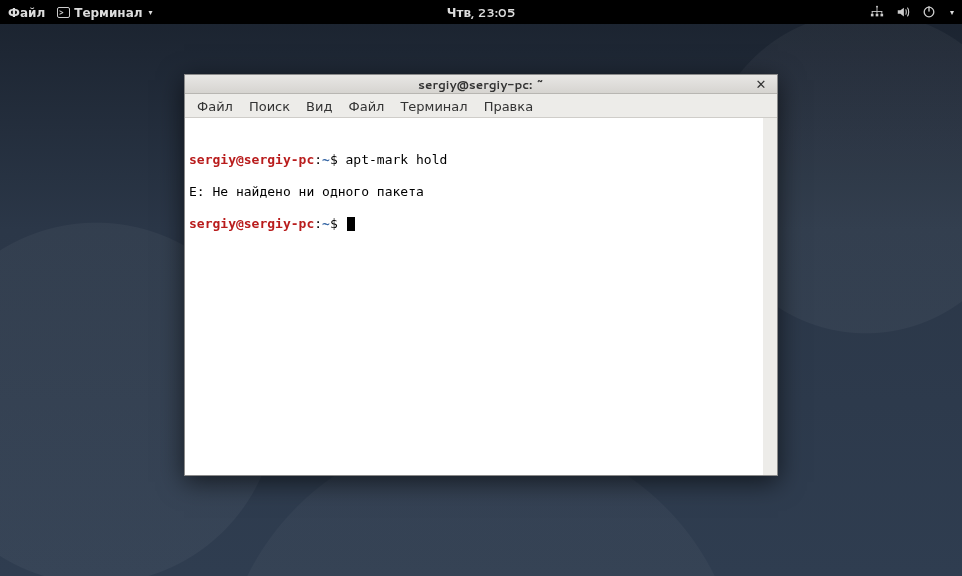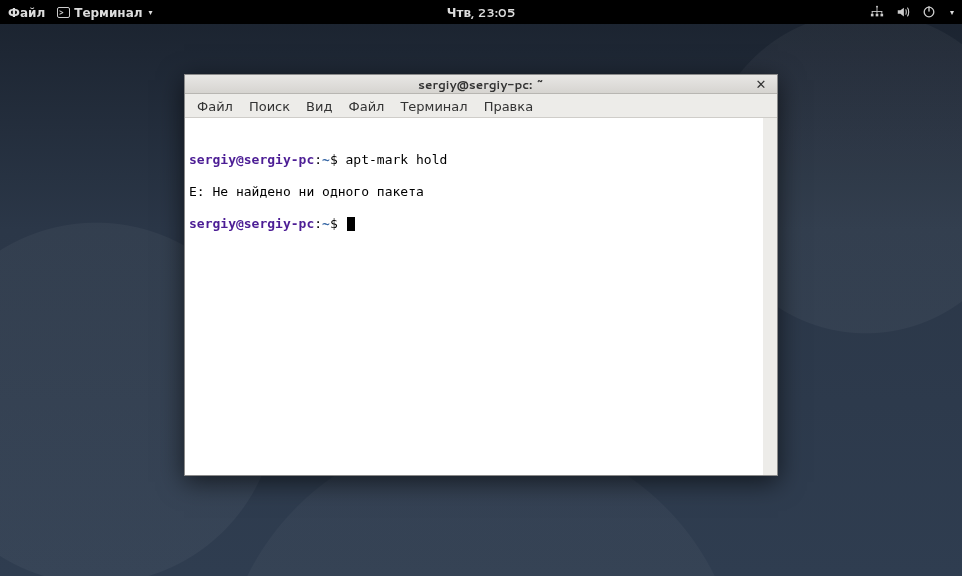--- a/index.html
+++ b/index.html
@@ -82,21 +82,21 @@
     line-height: 16px;
     padding: 2px 4px;
     color: #000;
     white-space: pre;
     overflow: hidden;
   }
   .scrollbar-thumb {
     position: absolute; right: -13px; top: 1px; width: 12px; height: 100%;
     background: #d6d4d0; border: 1px solid #c0beba;
   }
-  .pr-user { color: #4c1d95; font-weight: bold; }
+  .pr-user { color: #b91c1c; font-weight: bold; }
   .pr-colon { color: #000; }
   .pr-path { color: #3465a4; font-weight: bold; }
   .line { display: block; }
   .cursor-block {
     display: inline-block; width: 8px; height: 14px; background: #000; vertical-align: text-bottom; margin-left: 1px;
   }
 </style>
 </head>
 <body>
 

